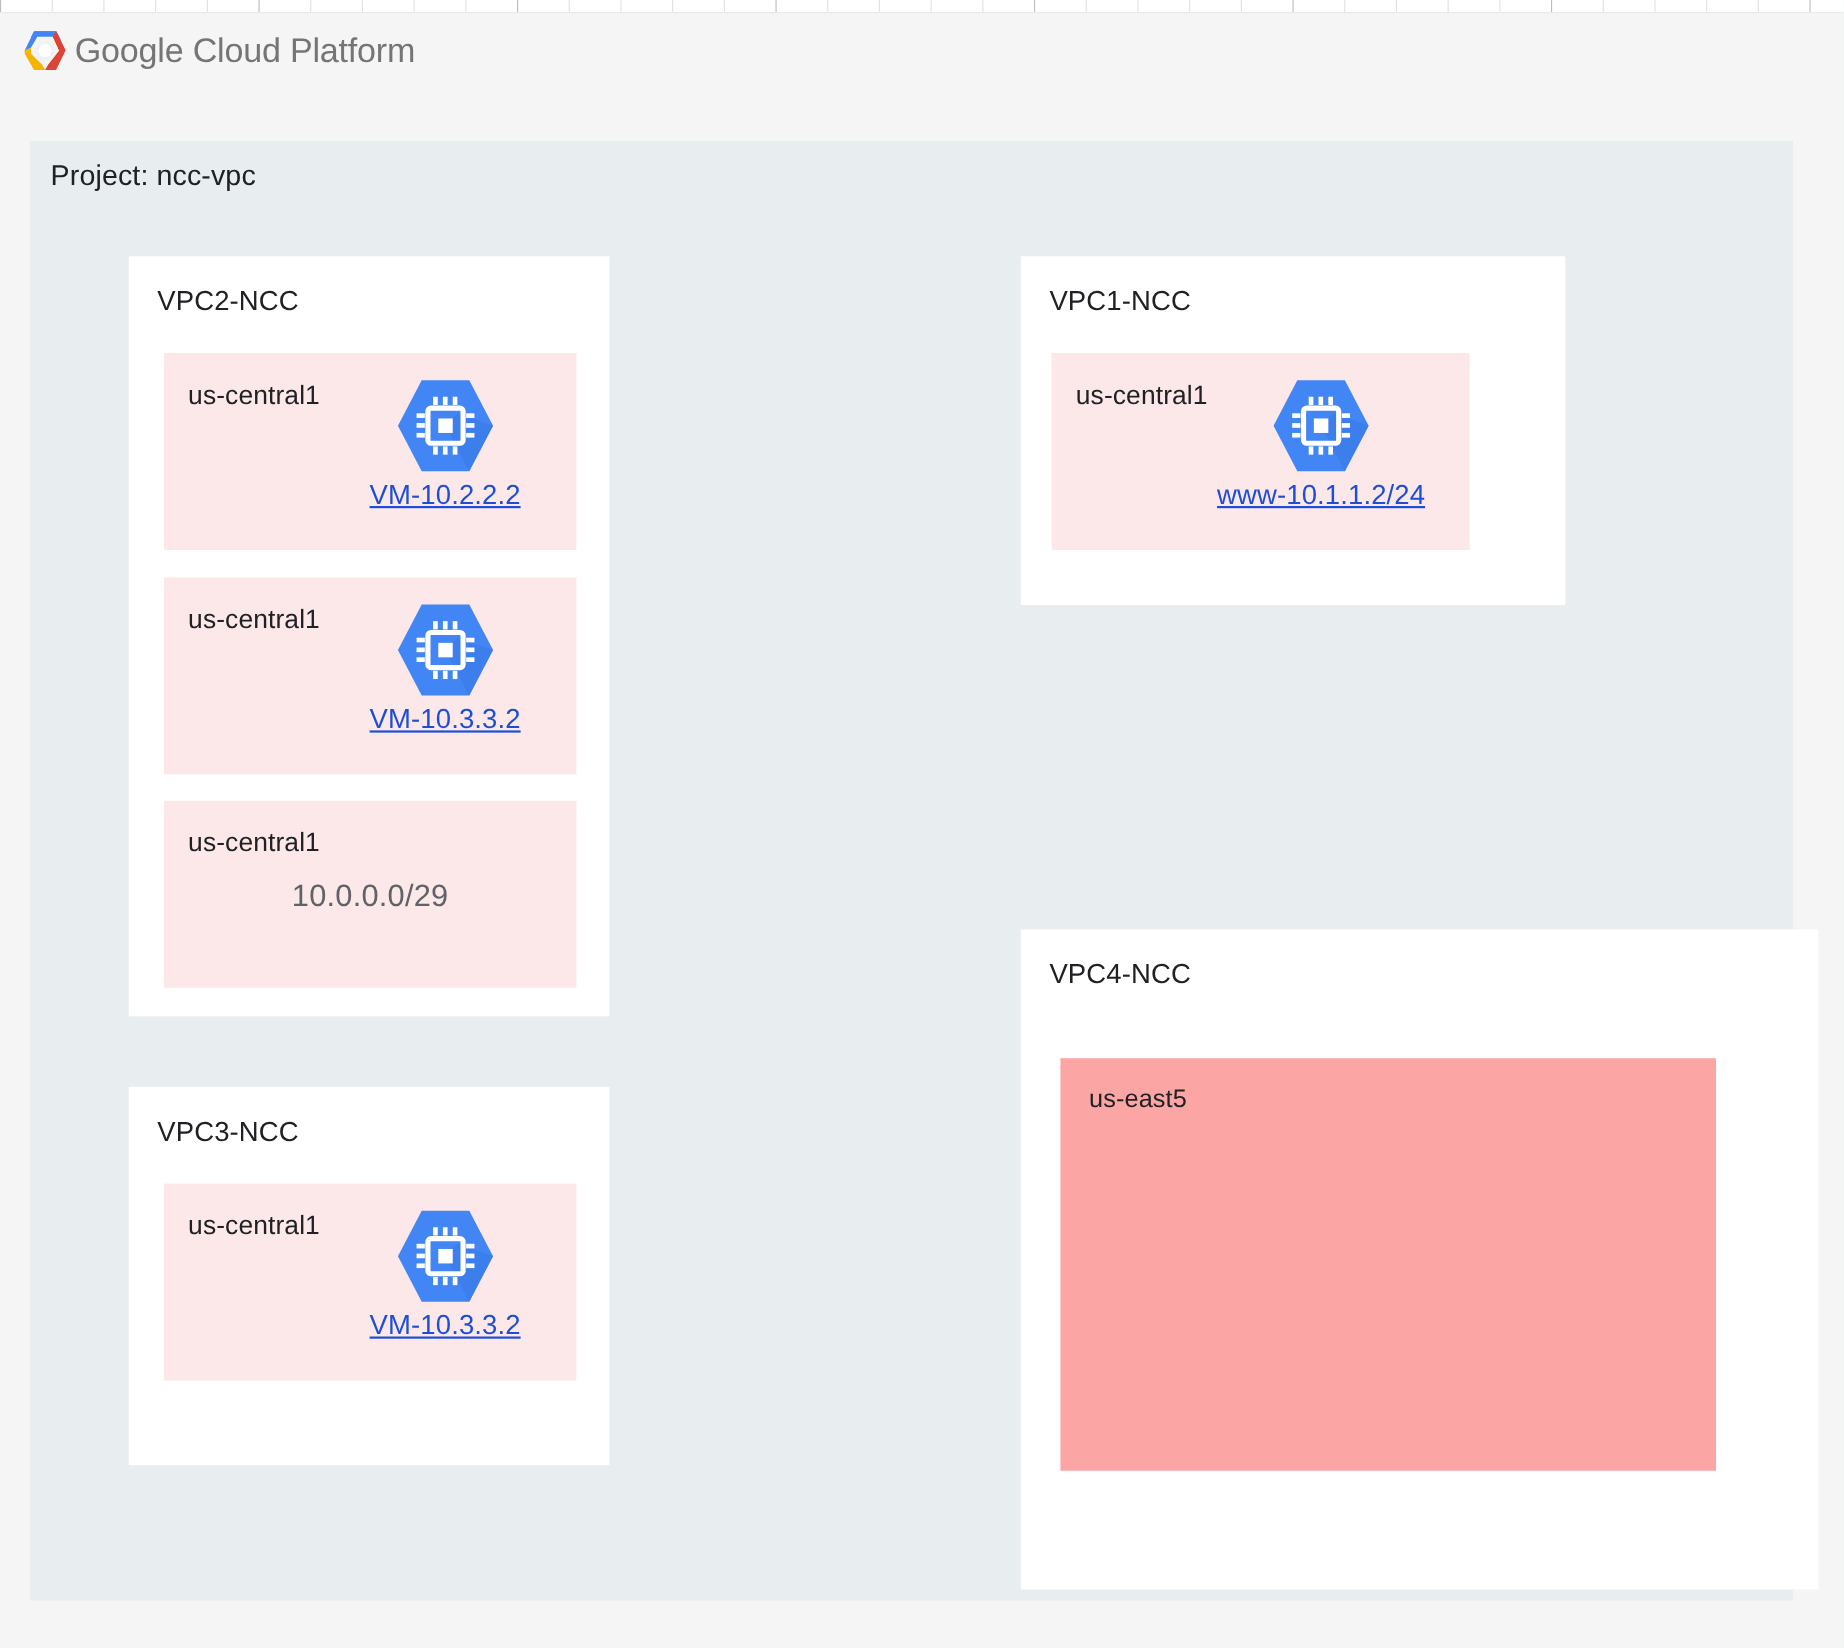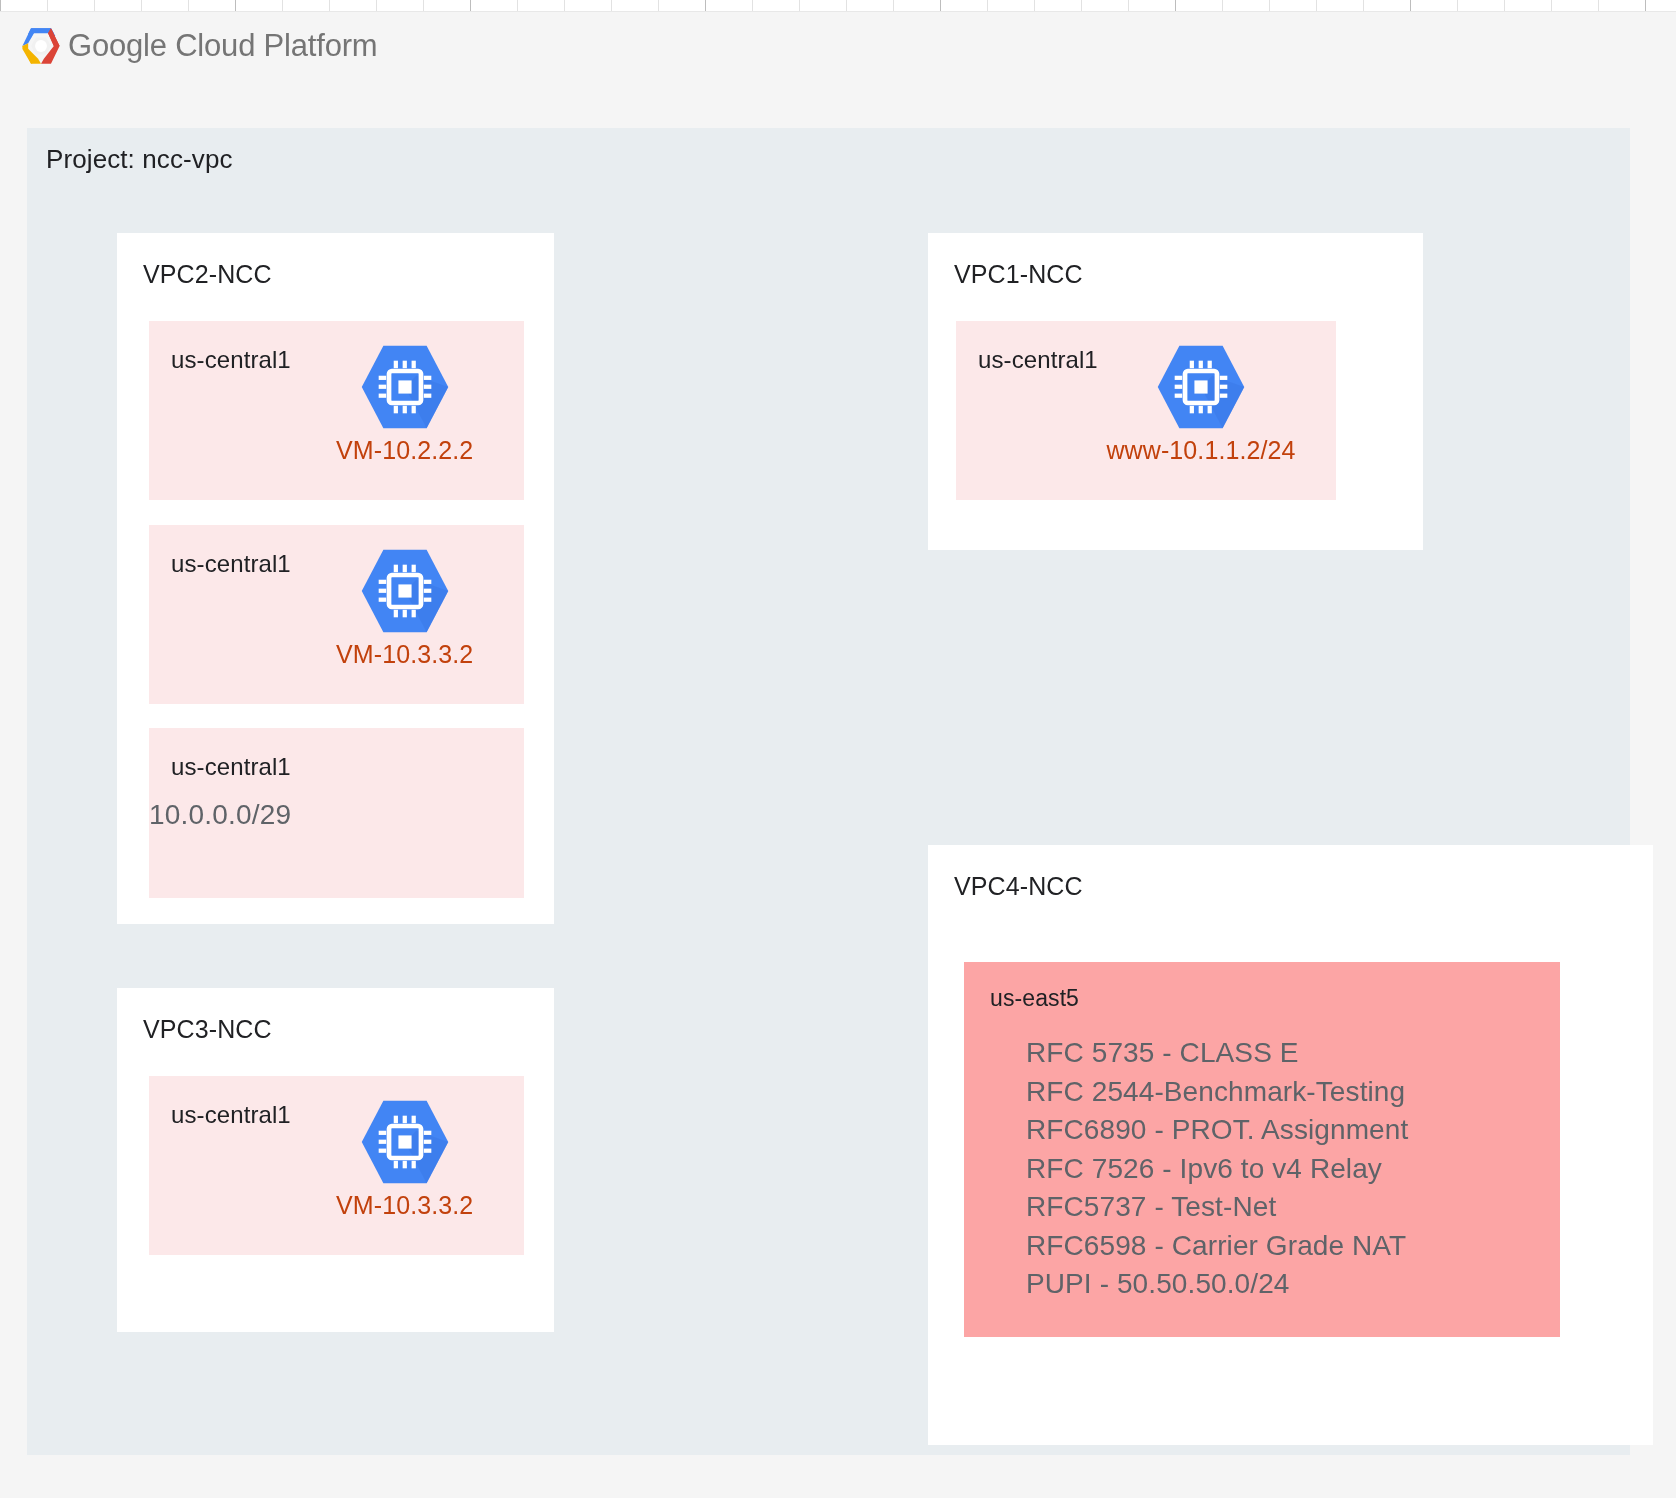--- a/index.html
+++ b/index.html
@@ -106,28 +106,30 @@
   .vm-block {
     position: absolute;
     display: flex;
     flex-direction: column;
     align-items: center;
   }
   .vm-icon { display: block; }
   .vm-label {
     margin-top: 2px;
     font-size: 25px;
-    color: #c2410c;
-    white-space: nowrap;
-    letter-spacing: 0.1px;
+    color: #1d4ed8;
+    white-space: nowrap;
+    letter-spacing: 0.1px;
+    text-decoration: underline;
   }
 
   
   .zone-textblock {
     position: absolute;
+    text-align: center;
     font-size: 28px;
     line-height: 41px;
     color: #5f6368;
     white-space: nowrap;
     letter-spacing: 0.2px;
   }
 
   
   .rfc-list {
     position: absolute;
@@ -342,25 +344,16 @@
         <span class="vm-label">www-10.1.1.2/24</span>
       </div>
     </div>
   </div>
 
   <div class="vpc" style="left:864px; top:717px; width:725px; height:600px;">
     <div class="vpc-title" style="left:26px; top:27px;">VPC4-NCC</div>
 
     <div class="zone blue" style="left:36px; top:117px; width:596px; height:375px;">
       <div class="zone-label small" style="left:26px; top:23px;">us-east5</div>
-      <div class="rfc-list" style="left:62px; top:72px;">
-        <div>RFC 5735 - CLASS E</div>
-        <div>RFC 2544-Benchmark-Testing</div>
-        <div>RFC6890 - PROT. Assignment</div>
-        <div>RFC 7526 - Ipv6 to v4 Relay</div>
-        <div>RFC5737 - Test-Net</div>
-        <div>RFC6598 - Carrier Grade NAT</div>
-        <div>PUPI - 50.50.50.0/24</div>
-      </div>
     </div>
   </div>
 
 </div>
 
 </body></html>

